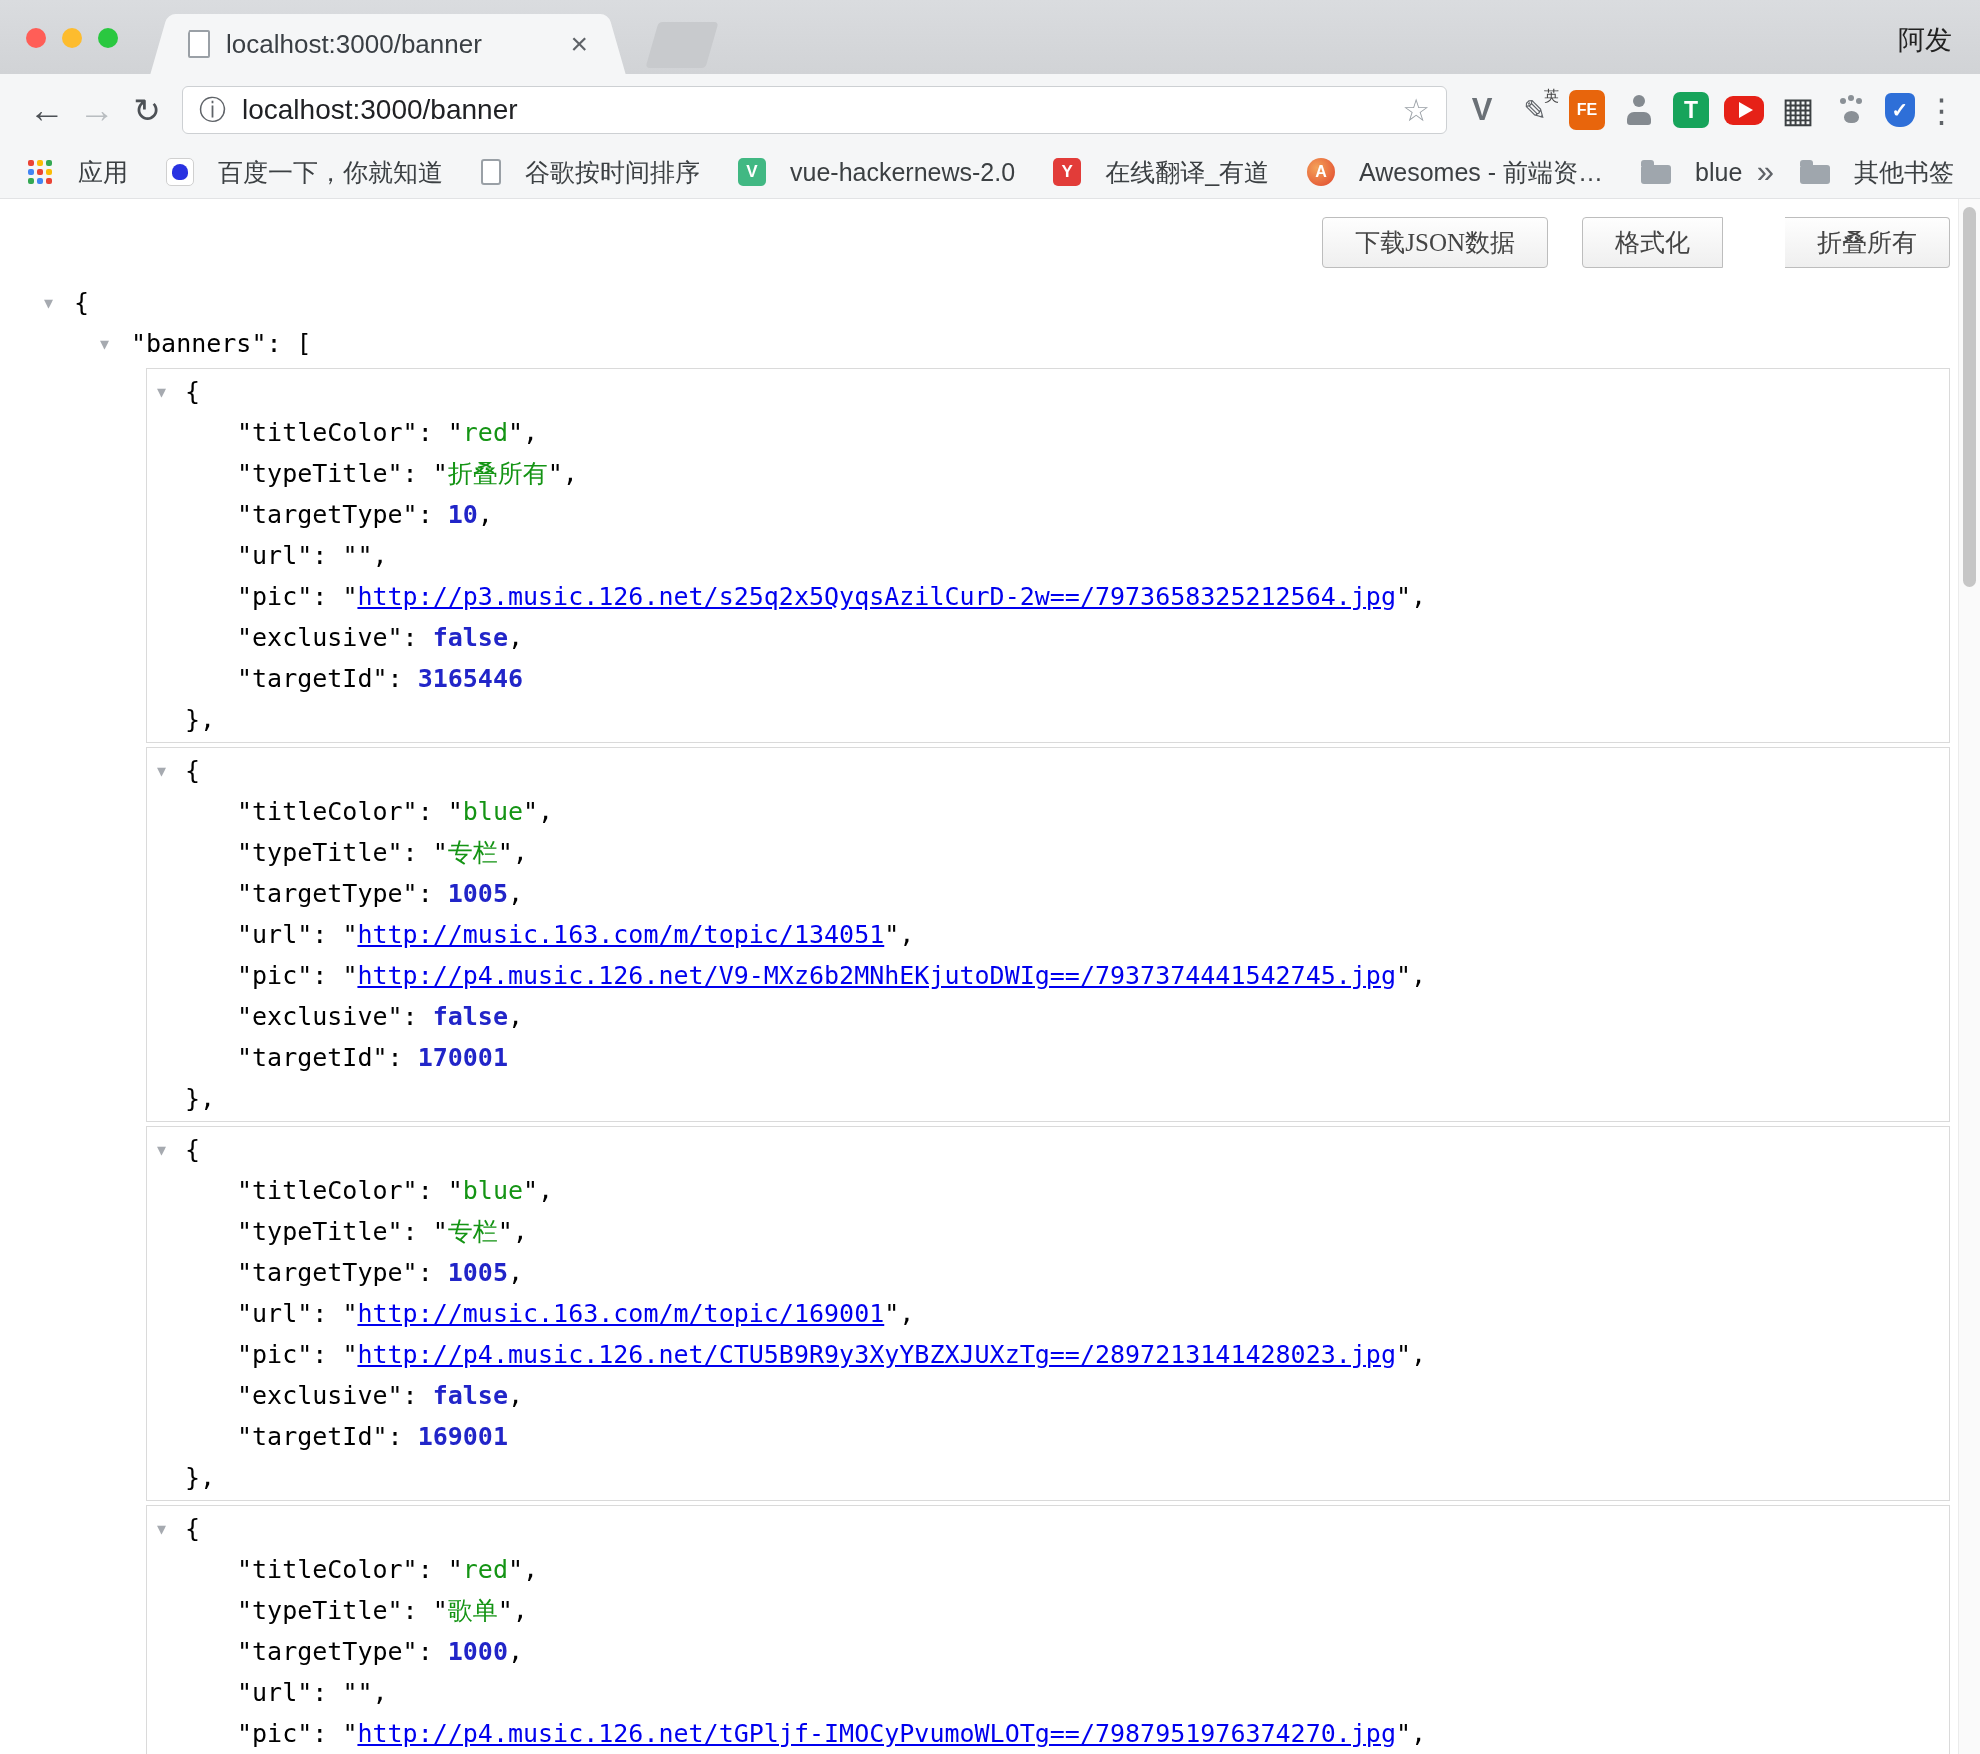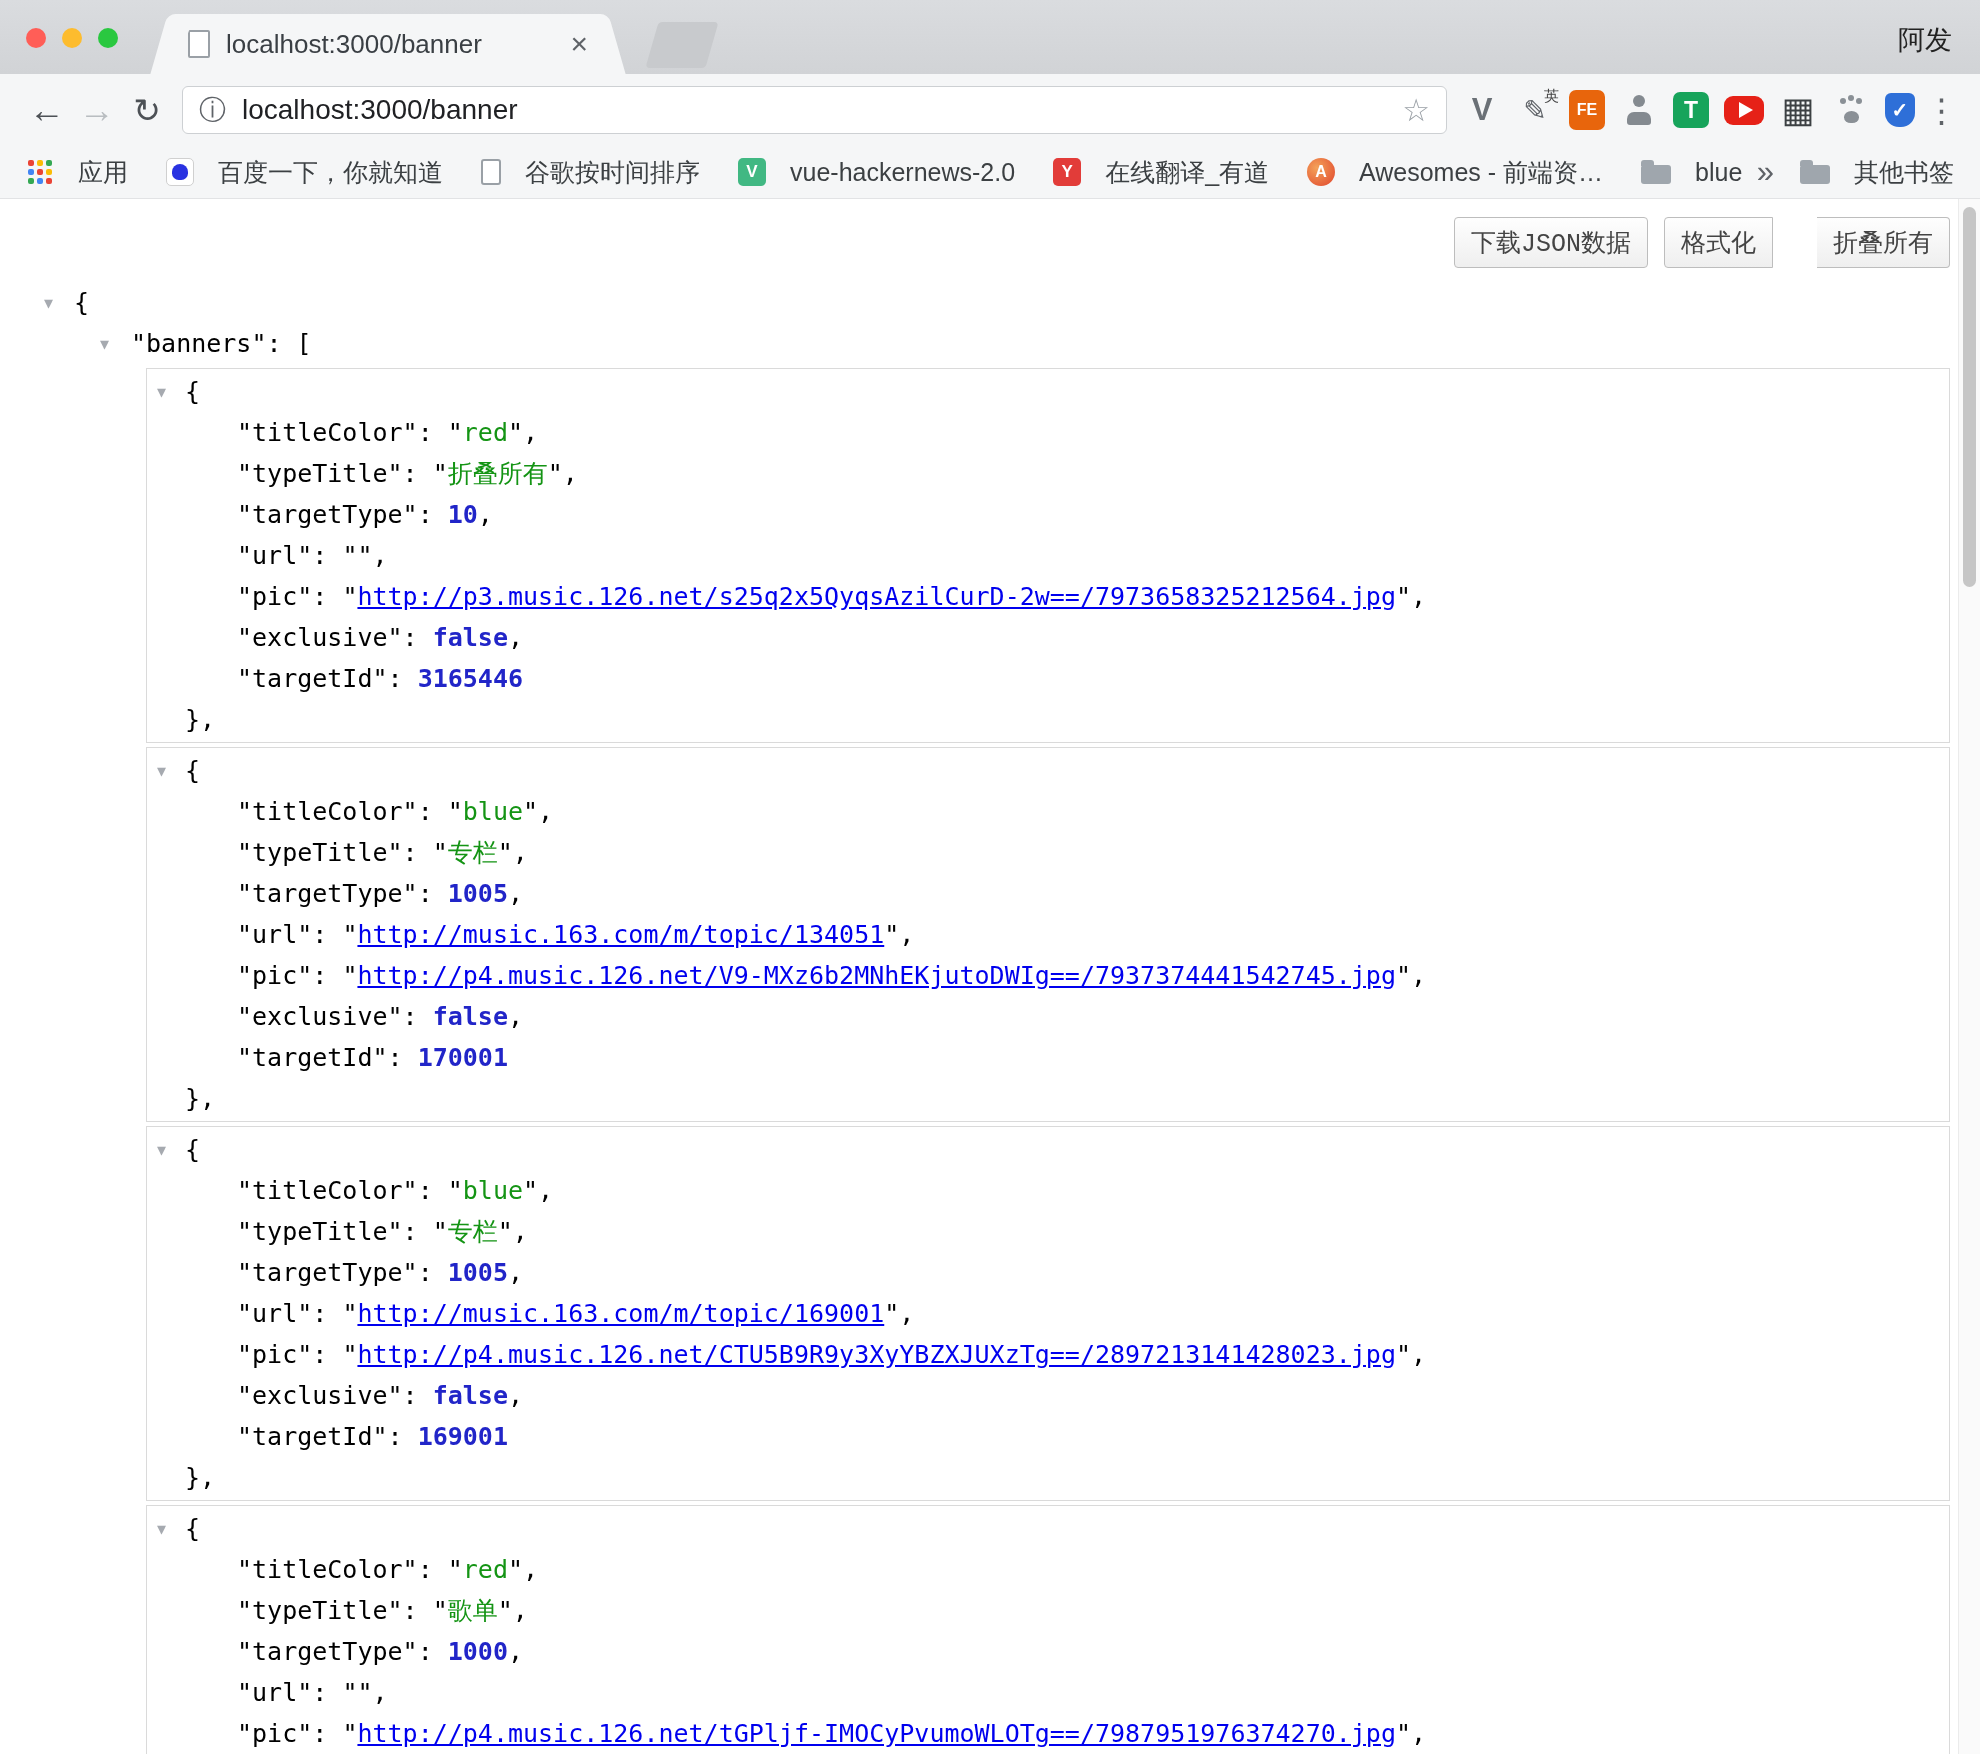--- a/index.html
+++ b/index.html
@@ -65,22 +65,22 @@
   .vue-icon{background:#41b883;}
   .youdao-icon{background:#e23c39;}
   .awesomes-icon{border-radius:50%;background:radial-gradient(circle at 35% 35%,#f4a259,#e0452c);color:#fff;font-weight:bold;font-size:16px;}
   .folder-icon{width:30px;height:19px;background:#9fa6ad;border-radius:3px;position:relative;margin-top:5px;}
   .folder-icon::before{content:'';position:absolute;top:-5px;left:0;width:13px;height:6px;background:#9fa6ad;border-radius:3px 3px 0 0;}
   .overflow-chevron{font-size:31px;color:#5f6368;margin-left:auto;margin-right:26px;}
 
   
   .page{position:relative;background:#fff;}
   .actions{display:flex;justify-content:flex-end;align-items:center;padding:18px 30px 0 0;gap:16px;}
-  .btn{appearance:none;font-family:Liberation Mono, monospace;font-size:25px;color:#444;
-    padding:8px 16px;background:linear-gradient(#fefefe,#efefef);border:1px solid #bdbdbd;border-radius:4px;cursor:pointer;}
+  .btn{appearance:none;font-family:Liberation Serif, serif;font-size:25px;color:#444;
+    padding:8px 32px;background:linear-gradient(#fefefe,#efefef);border:1px solid #bdbdbd;border-radius:4px;cursor:pointer;margin-left:18px;}
   .btn-group{display:flex;gap:44px;}
   .btn-group .btn{border-radius:0;}
   .btn-group .btn:first-child{border-radius:4px 0 0 4px;}
   .btn-group .btn:last-child{border-radius:0 4px 4px 0;border-left:none;}
 
   .json{margin-top:14px;font-family:"DejaVu Sans Mono",monospace;font-size:25px;line-height:41px;color:#111;}
   .jline{position:relative;white-space:nowrap;}
   .lvl0{padding-left:74px;}
   .lvl1{padding-left:131px;}
   .tri{position:absolute;font-size:15px;color:#a6aab0;top:1px;}

